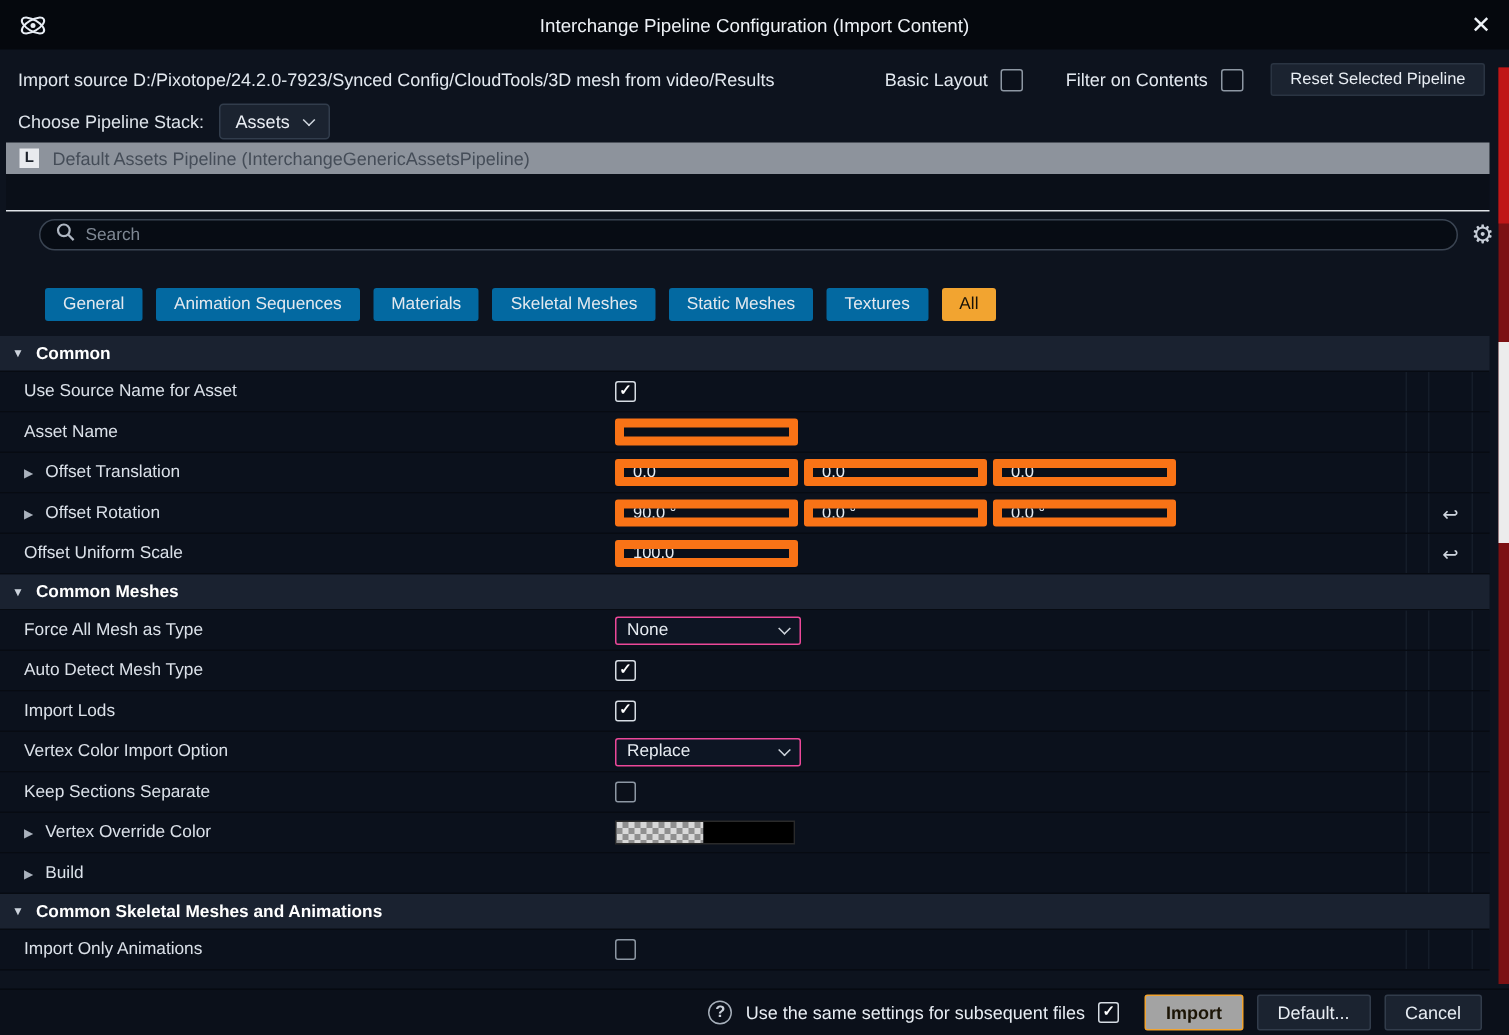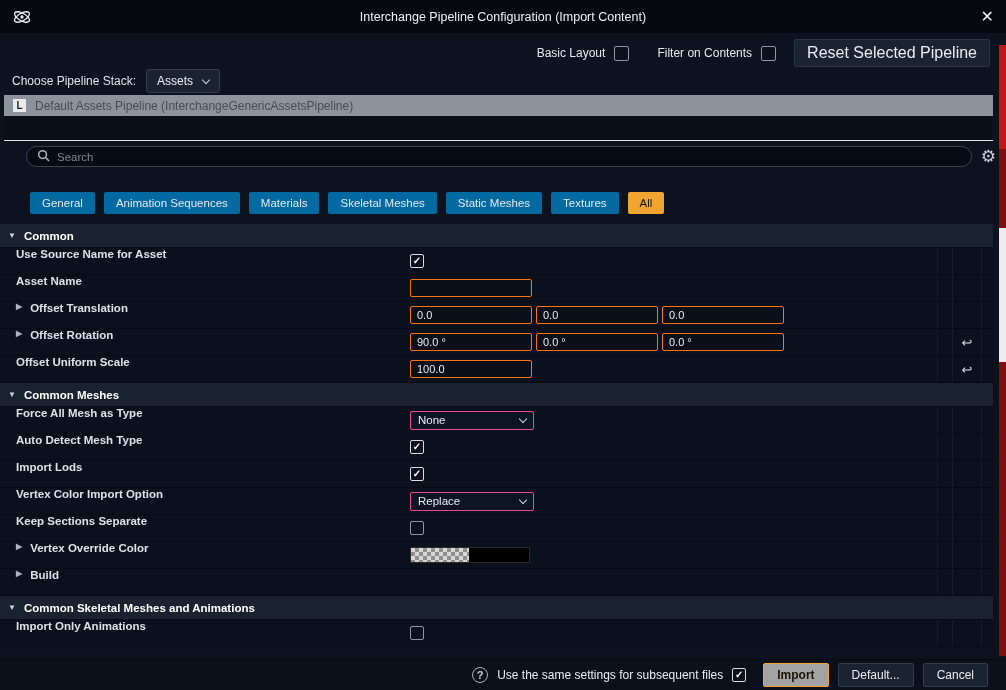--- a/index.html
+++ b/index.html
@@ -14,21 +14,21 @@
 
   
   .toolbar{position:absolute;top:40px;left:12px;right:16px;height:26px;display:flex;align-items:center;font-size:12px;color:#e3e9f0;}
   .import-source{white-space:nowrap;}
   .gap{flex:1;}
   .cb-label{margin-right:9px;white-space:nowrap;}
   .sep28{width:28px;flex:none;}
   .checkbox{width:15px;height:15px;border:1px solid #8d97a3;background:#0b101a;border-radius:2px;display:inline-flex;align-items:center;justify-content:center;color:#fff;font-size:11px;font-weight:bold;flex:none;line-height:1;}
   .checkbox.small{width:14px;height:14px;font-size:10px;}
   .checkbox.checked{border-color:#d7dde4;}
-  .reset-btn{margin-left:18px;background:#1b2330;border:1px solid #2a3442;color:#e8edf3;font-size:16px;padding:4px 12px;border-radius:2px;font-family:inherit;white-space:nowrap;}
+  .reset-btn{margin-left:18px;background:#1b2330;border:1px solid #2a3442;color:#e8edf3;font-size:11px;padding:4px 12px;border-radius:2px;font-family:inherit;white-space:nowrap;}
 
   
   .stackrow{position:absolute;top:69px;left:12px;height:24px;display:flex;align-items:center;gap:10px;font-size:12px;}
   .combo-sm{display:inline-flex;align-items:center;gap:10px;background:#1b2330;border:1px solid #323d4c;border-radius:3px;padding:4px 10px;font-size:12px;color:#eaeef4;}
 
   
   .plist{position:absolute;top:95px;left:4px;right:13px;height:46px;background:#0a0f18;border-bottom:1px solid #dfe3e8;}
   .pl-sel{height:21px;background:#8d939c;display:flex;align-items:center;gap:9px;padding-left:9px;font-size:12px;color:#454d58;}
   .pl-icon{width:13px;height:13px;background:#e8eaee;color:#1c222b;font-size:10px;font-weight:bold;display:flex;align-items:center;justify-content:center;flex:none;}
 
@@ -43,29 +43,29 @@
   .tabs{position:absolute;top:192px;left:30px;height:22px;display:flex;gap:9px;}
   .tab{background:#0369a1;border:none;color:#e4e9ef;font-size:11.5px;padding:0 12px;height:22px;border-radius:2px;font-family:inherit;display:flex;align-items:center;white-space:nowrap;}
   .tab.active{background:#F2A430;color:#171207;}
 
   
   .details{position:absolute;top:224px;left:0;right:13px;}
   .cat{height:24px;background:#1a2230;display:flex;align-items:center;gap:8px;padding-left:8px;border-bottom:1px solid #070b12;}
   .cat-caret{font-size:8px;color:#ccd3dc;}
   .cat-title{font-size:11.5px;font-weight:bold;color:#ffffff;}
   .prow{height:27px;display:flex;background:#0b111c;border-bottom:1px solid #070b12;}
-  .plabel{width:410px;display:flex;padding-left:16px;font-size:11.5px;color:#dbe1e9;flex:none;font-weight:bold;}
+  .plabel{width:410px;display:flex;align-items:center;padding-left:16px;font-size:11.5px;color:#dbe1e9;flex:none;}
   .caret-r{font-size:8px;color:#aab2bd;margin-right:8px;}
   .pvalue{flex:1;display:flex;align-items:center;gap:4px;}
   .pcol{flex:none;border-left:1px solid #151d29;}
   .pcol.a{width:15px;}
   .pcol.b{width:29px;display:flex;align-items:center;justify-content:center;}
   .pcol.c{width:12px;}
   .reset-arrow{color:#cfd6de;font-size:13px;background:none;border:none;line-height:1;font-family:inherit;}
-  .tinput{width:122px;height:18px;background:#0a0f19;border:1px solid #f97316;border-radius:2px;color:#e6ebf1;font-size:11px;padding:0 6px;font-family:inherit;outline:none;}
+  .tinput{width:122px;height:18px;background:#0a0f19;border:6px solid #f97316;border-radius:2px;color:#e6ebf1;font-size:11px;padding:0 6px;font-family:inherit;outline:none;}
   .combo{width:124px;height:19px;background:#0d1523;border:1px solid #ec4899;border-radius:2px;display:flex;align-items:center;justify-content:space-between;padding:0 7px;font-size:11.5px;color:#e6ebf1;}
   .chev{width:6px;height:6px;border-right:1.5px solid #d0d6de;border-bottom:1.5px solid #d0d6de;transform:rotate(45deg);margin-top:-3px;flex:none;}
   .swatch{width:120px;height:16px;display:flex;border:1px solid #2a2a2a;}
   .swatch-alpha{width:58px;height:100%;background:repeating-conic-gradient(#8f8f8f 0% 25%, #d8d8d8 0% 50%);background-size:8px 8px;}
   .swatch-solid{flex:1;background:#000;}
 
   
   .footer{position:absolute;left:0;right:0;bottom:0;height:31px;background:#0b101a;display:flex;align-items:center;justify-content:flex-end;padding-right:18px;gap:9px;border-top:1px solid #060a11;}
   .help{width:16px;height:16px;border:1.5px solid #a7b0bb;border-radius:50%;color:#c9d0d9;font-size:11px;display:flex;align-items:center;justify-content:center;font-weight:bold;flex:none;}
   .foot-label{font-size:12px;color:#e8edf3;white-space:nowrap;}
@@ -88,20 +88,21 @@
         <ellipse cx="12" cy="12" rx="10" ry="4.5" transform="rotate(30 12 12)"></ellipse>
       </g>
       <circle cx="12" cy="12" r="2" fill="#e8edf4"></circle>
     </svg>
   </span>
   <span class="title">Interchange Pipeline Configuration (Import Content)</span>
   <button class="close">✕</button>
 </div>
 
 <div class="toolbar">
+  <span class="import-source">Import source D:/Pixotope/24.2.0-7923/Synced Config/CloudTools/3D mesh from video/Results</span>
   <span class="gap"></span>
   <span class="cb-label">Basic Layout</span>
   <span class="checkbox"></span>
   <span class="sep28"></span>
   <span class="cb-label">Filter on Contents</span>
   <span class="checkbox"></span>
   <button class="reset-btn">Reset Selected Pipeline</button>
 </div>
 
 <div class="stackrow">

